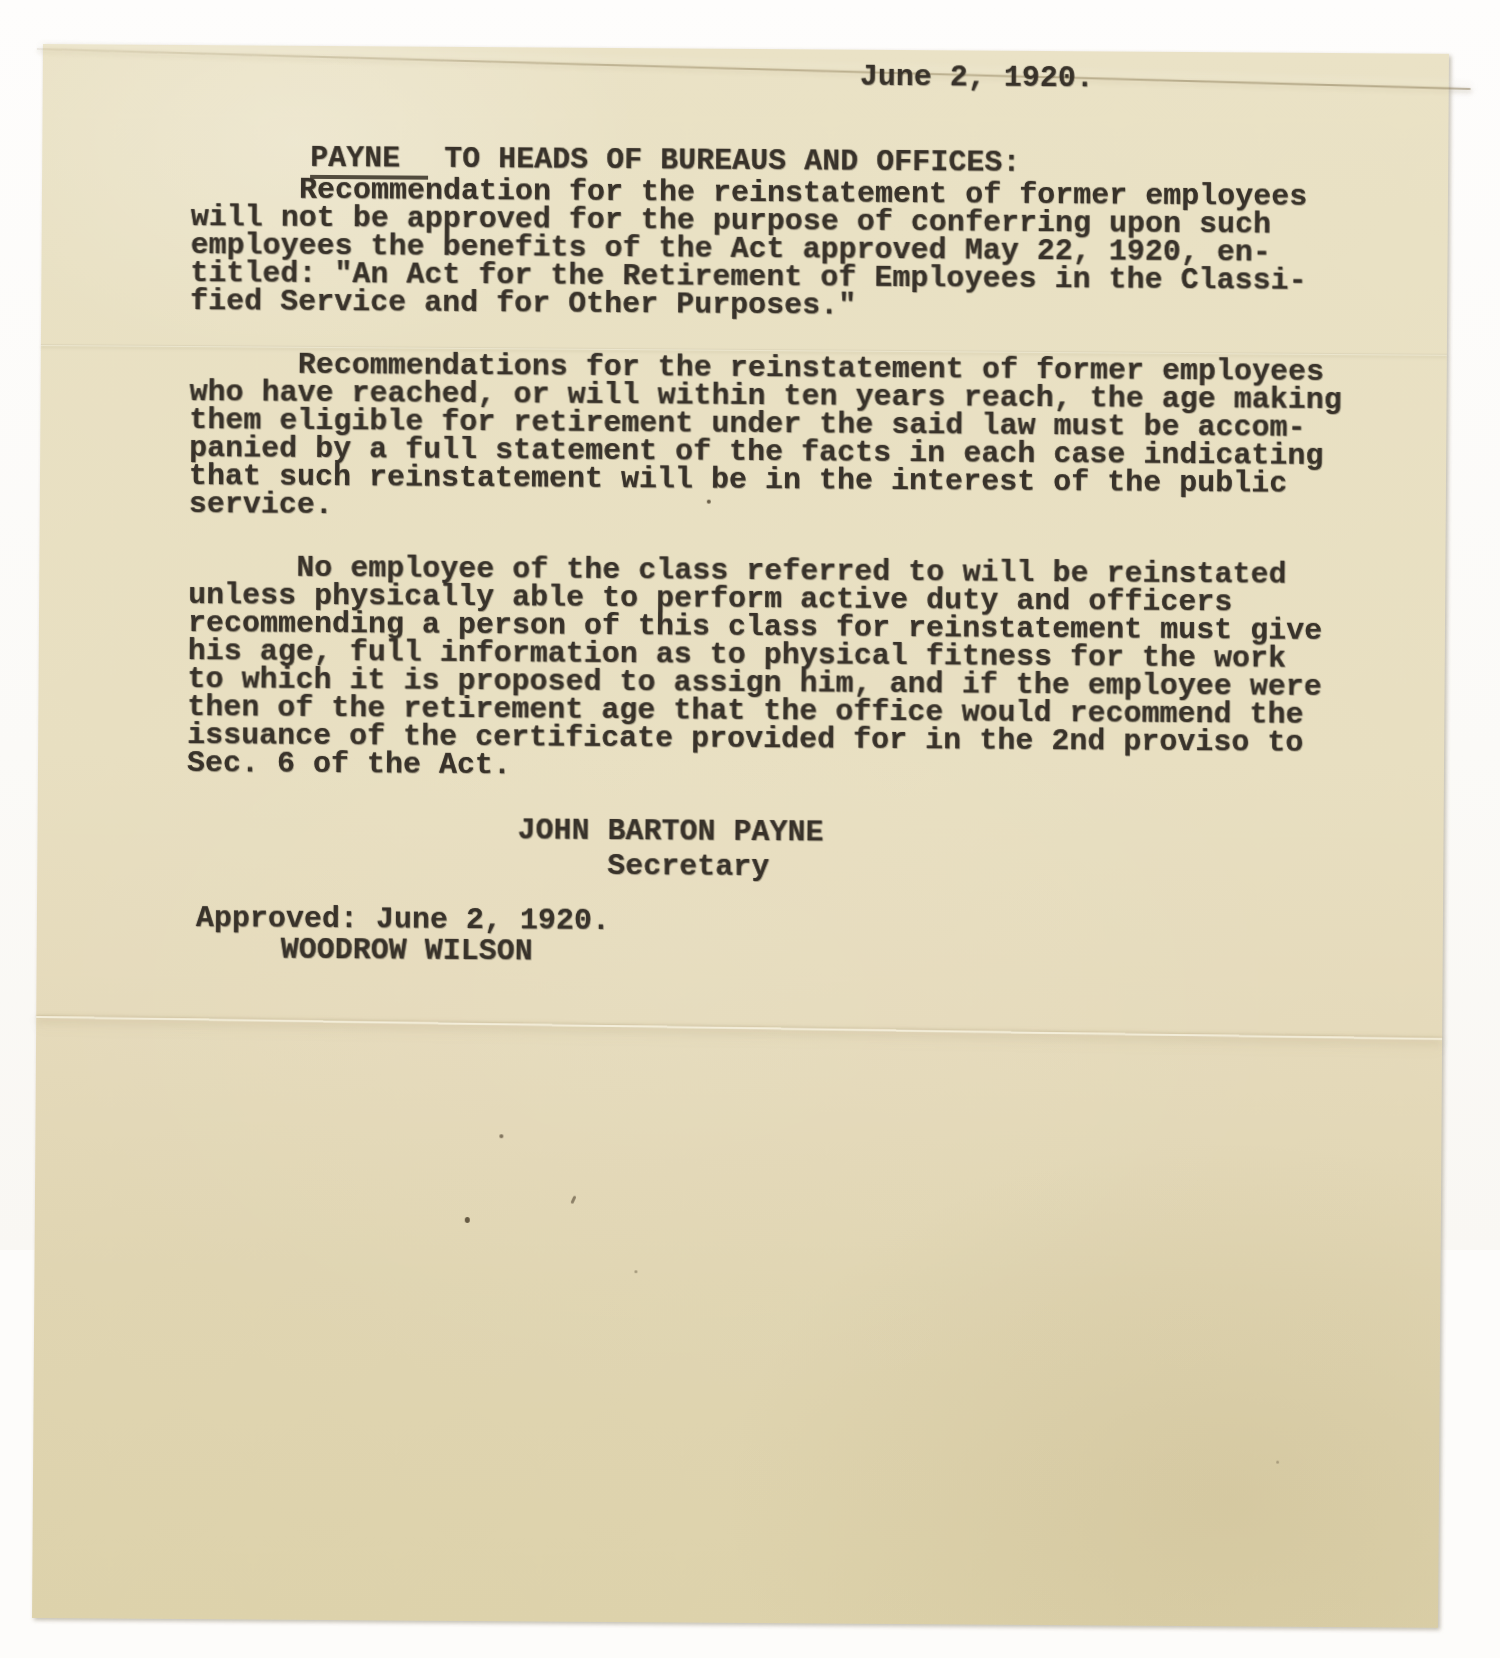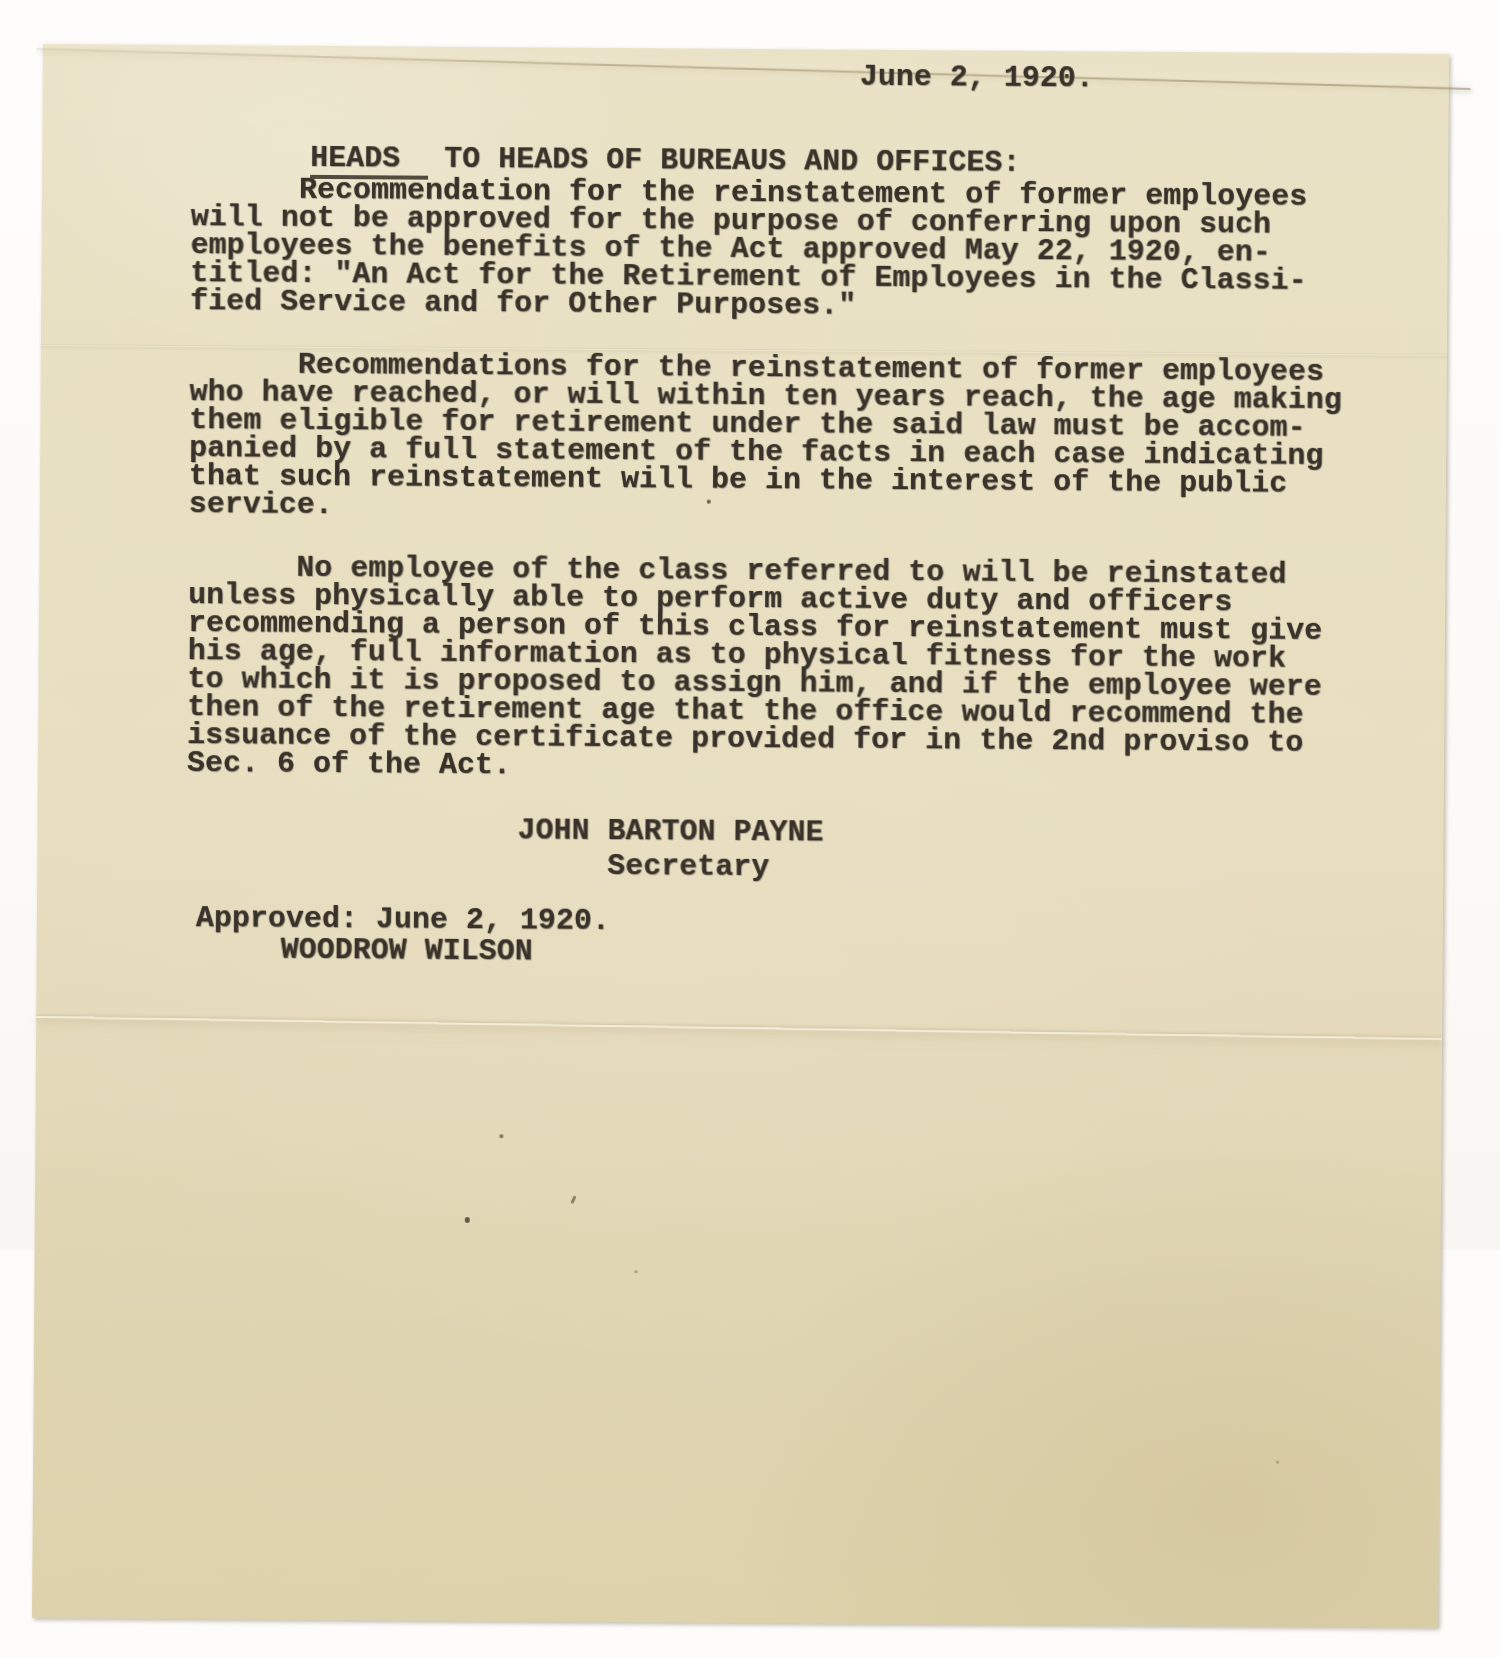--- a/index.html
+++ b/index.html
@@ -90,21 +90,21 @@
 <div class="scan">
   <div class="paper">
 
     <div class="top-edge-fold"></div>
     <div class="crease crease-1"></div>
     <div class="crease crease-2"></div>
 
     <div class="ink" style="left:817px; top:13px;">June 2, 1920.</div>
 
     <div class="ink heading" style="left:160px; top:61px;">
-      <span class="underlined">HEADS</span><span>TO HEADS OF BUREAUS AND OFFICES:</span>
+      <span class="underlined">PAYNE</span><span>TO HEADS OF BUREAUS AND OFFICES:</span>
     </div>
 
     <div class="ink" style="left:149px; top:130px;">      Recommendation for the reinstatement of former employees
 will not be approved for the purpose of conferring upon such
 employees the benefits of the Act approved May 22, 1920, en-
 titled: "An Act for the Retirement of Employees in the Classi-
 fied Service and for Other Purposes."</div>
 
     <div class="ink" style="left:149px; top:305px;">      Recommendations for the reinstatement of former employees
 who have reached, or will within ten years reach, the age making

